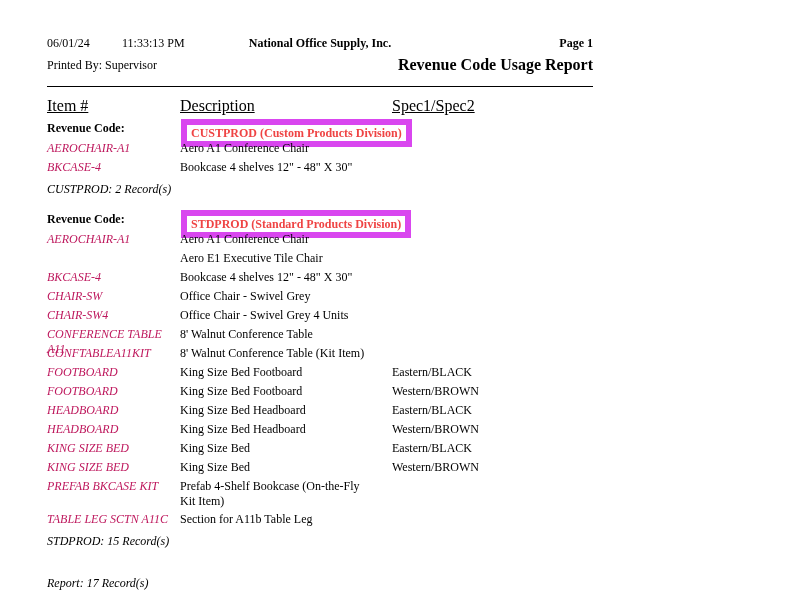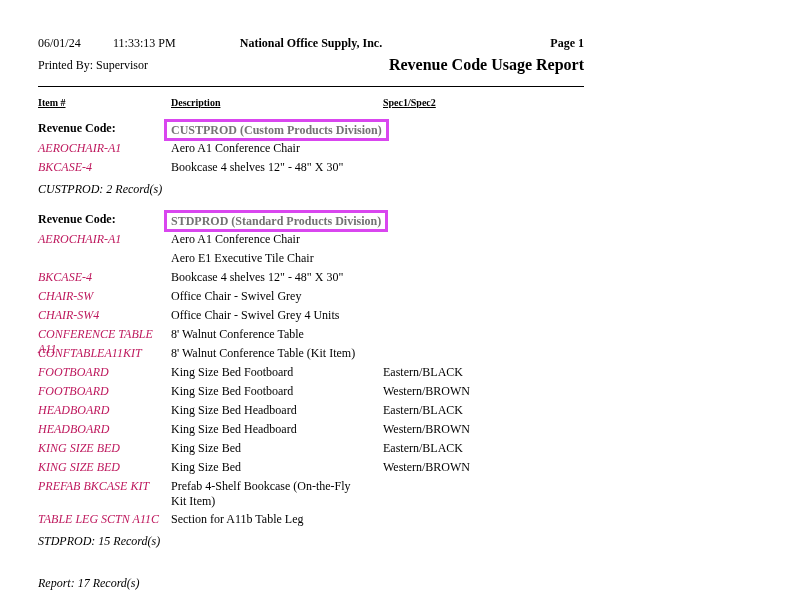--- a/index.html
+++ b/index.html
@@ -13,20 +13,21 @@
     font-family: "Liberation Serif", serif;
     color: #000000;
     overflow: hidden;
   }
   .page {
     position: relative;
     width: 632px;
     height: 593px;
     box-sizing: border-box;
     padding: 36px 48px 12px 38px;
+    margin-left: 9px;
   }
 
   
   .header-row {
     position: relative;
     height: 16px;
     font-size: 12px;
   }
   .hdr-date {
     position: absolute;
@@ -85,46 +86,46 @@
   .col-spec   { position: absolute; left: 345px; }
 
   .table {
     position: relative;
     margin-top: 10px;
     font-size: 12px;
   }
   .colhead {
     position: relative;
     height: 18px;
-    font-weight: bold;
-    font-size: 10px;
+    font-weight: normal;
+    font-size: 16px;
   }
   .colhead span {
     text-decoration: underline;
   }
 
   .group-head {
     position: relative;
     height: 22px;
     font-size: 12px;
     margin-top: 4px;
   }
   .group-head .label {
     position: absolute;
     left: 0;
     top: 2px;
     font-weight: bold;
   }
   .group-head .value {
     position: absolute;
-    left: 126px;
+    left: 134px;
     top: 0px;
     font-weight: bold;
-    color: #737373;
-    border: 3px solid #d946ef;
+    color: #ef4444;
+    border: 6px solid #d946ef;
     padding: 1px 4px 1px 4px;
     line-height: 14px;
   }
 
   .detail {
     position: relative;
     min-height: 19px;
   }
   .detail .item {
     position: absolute;

